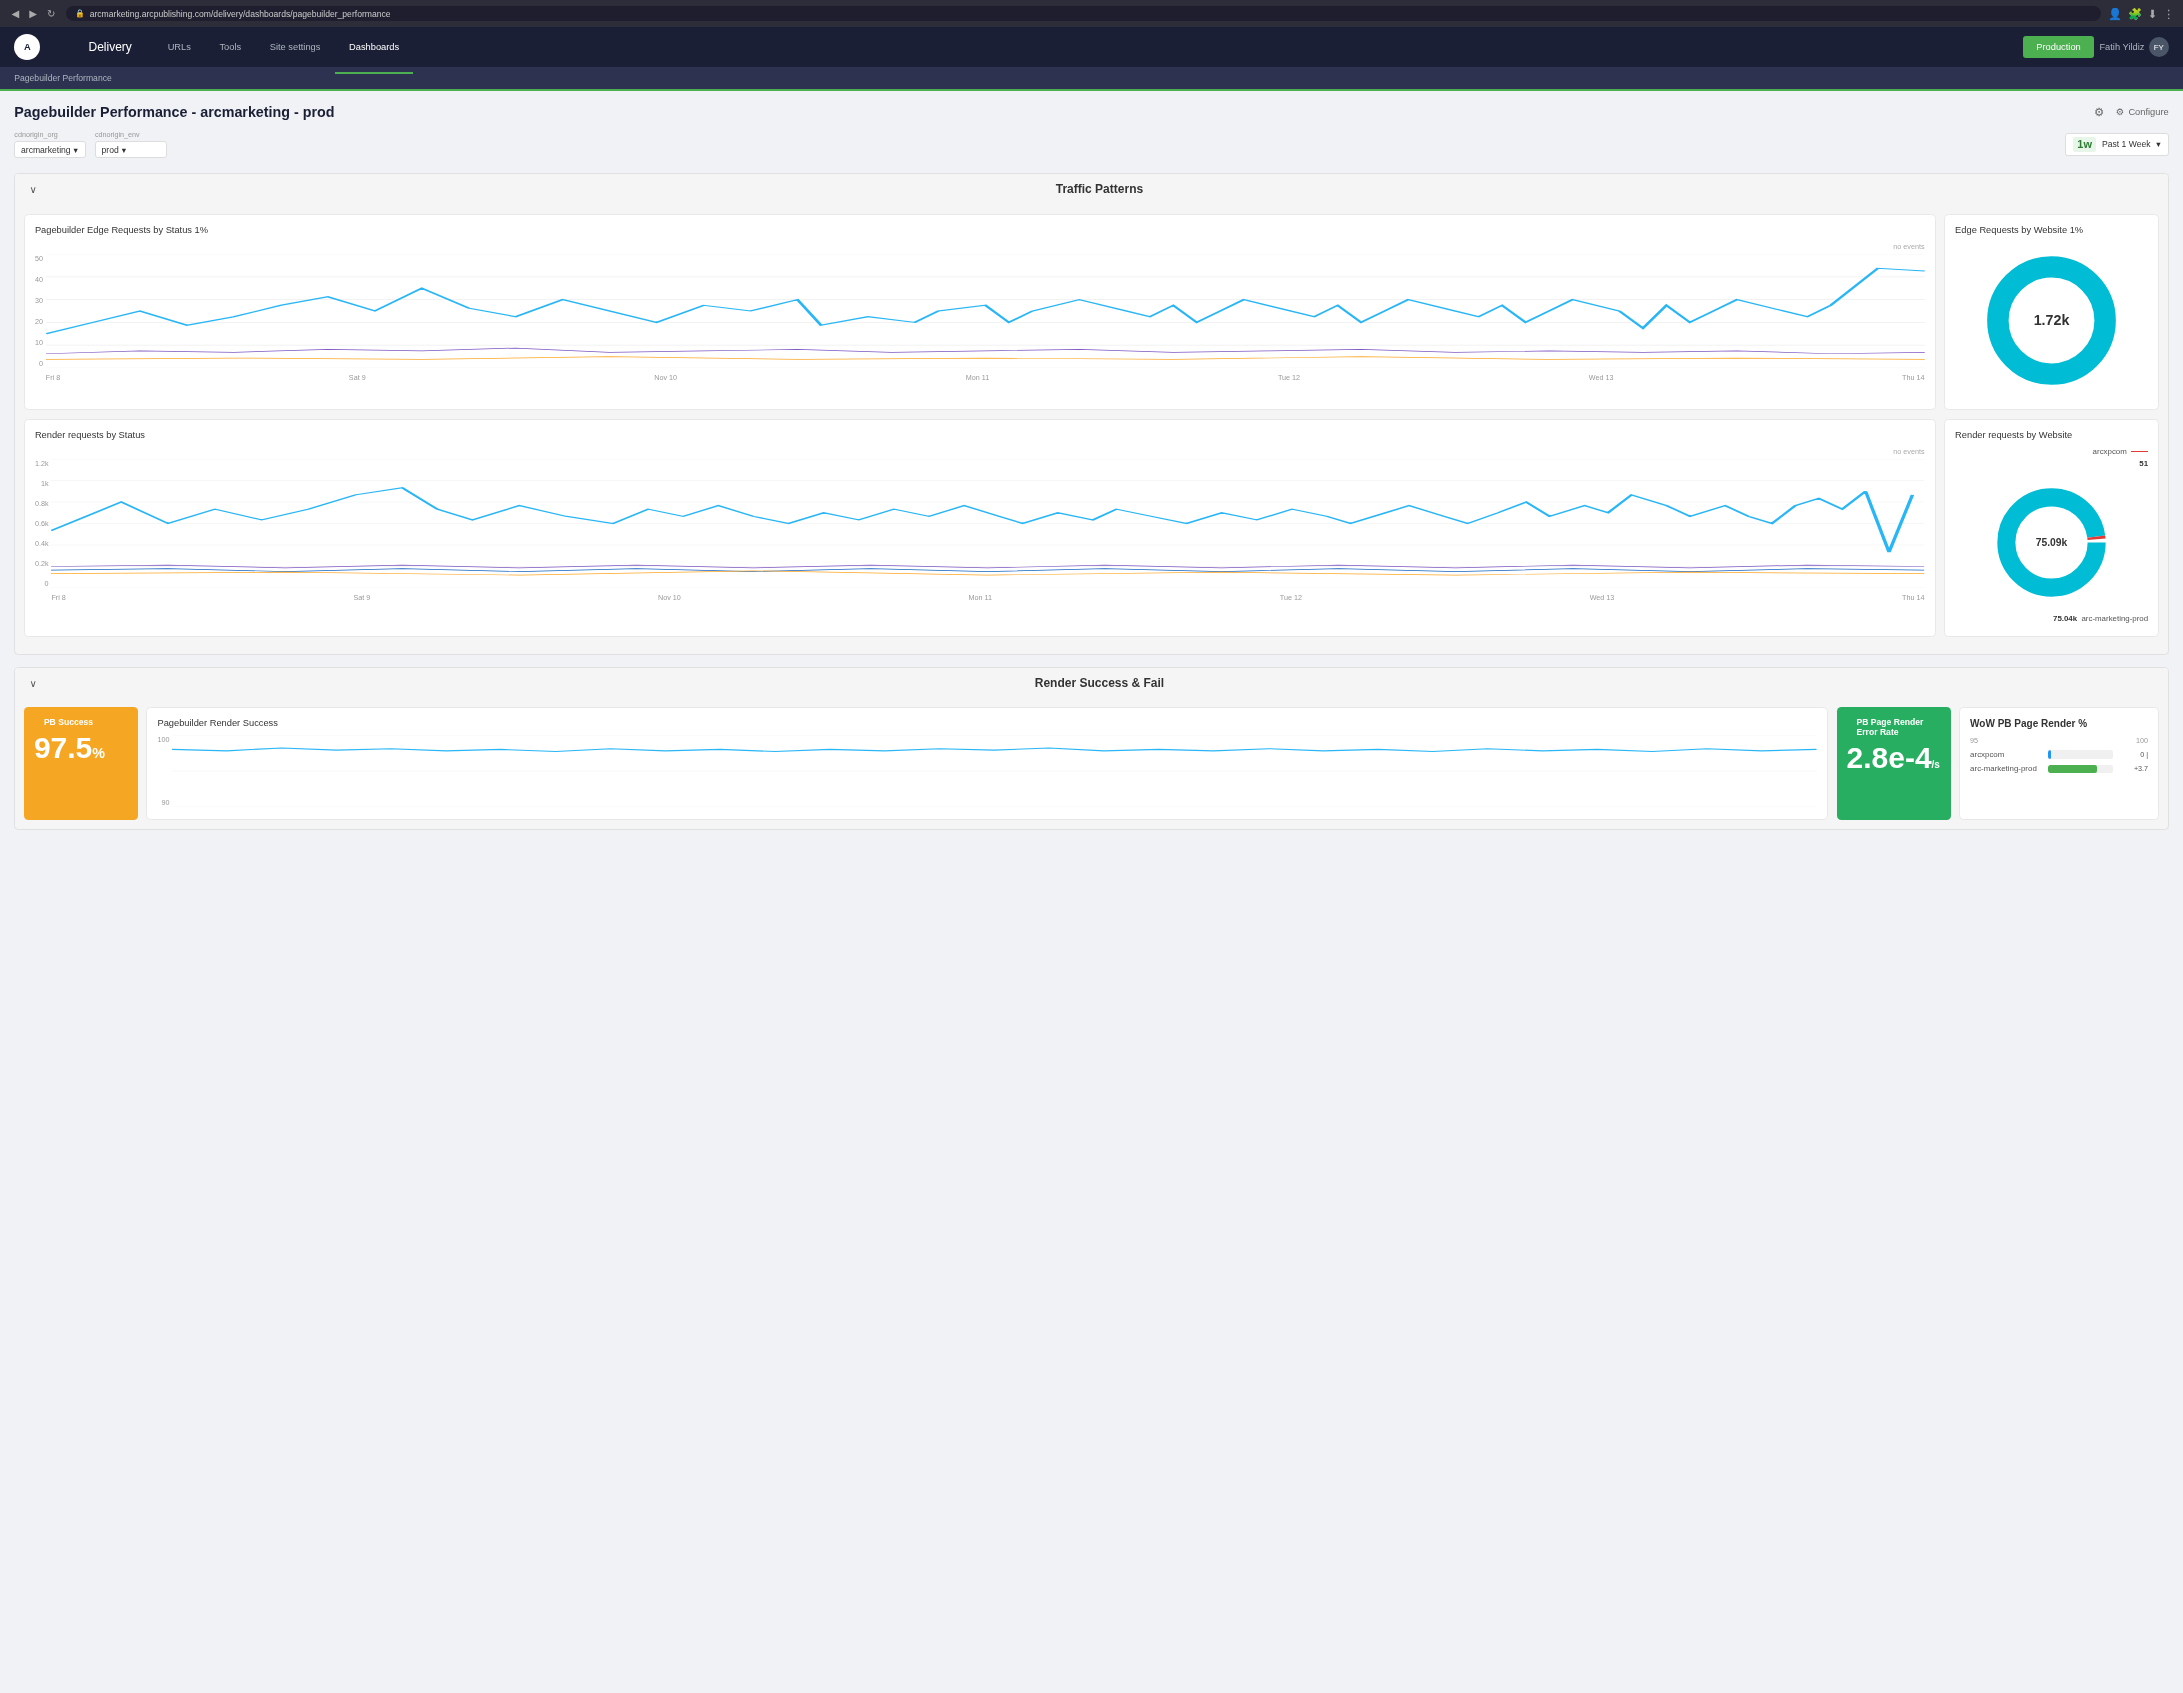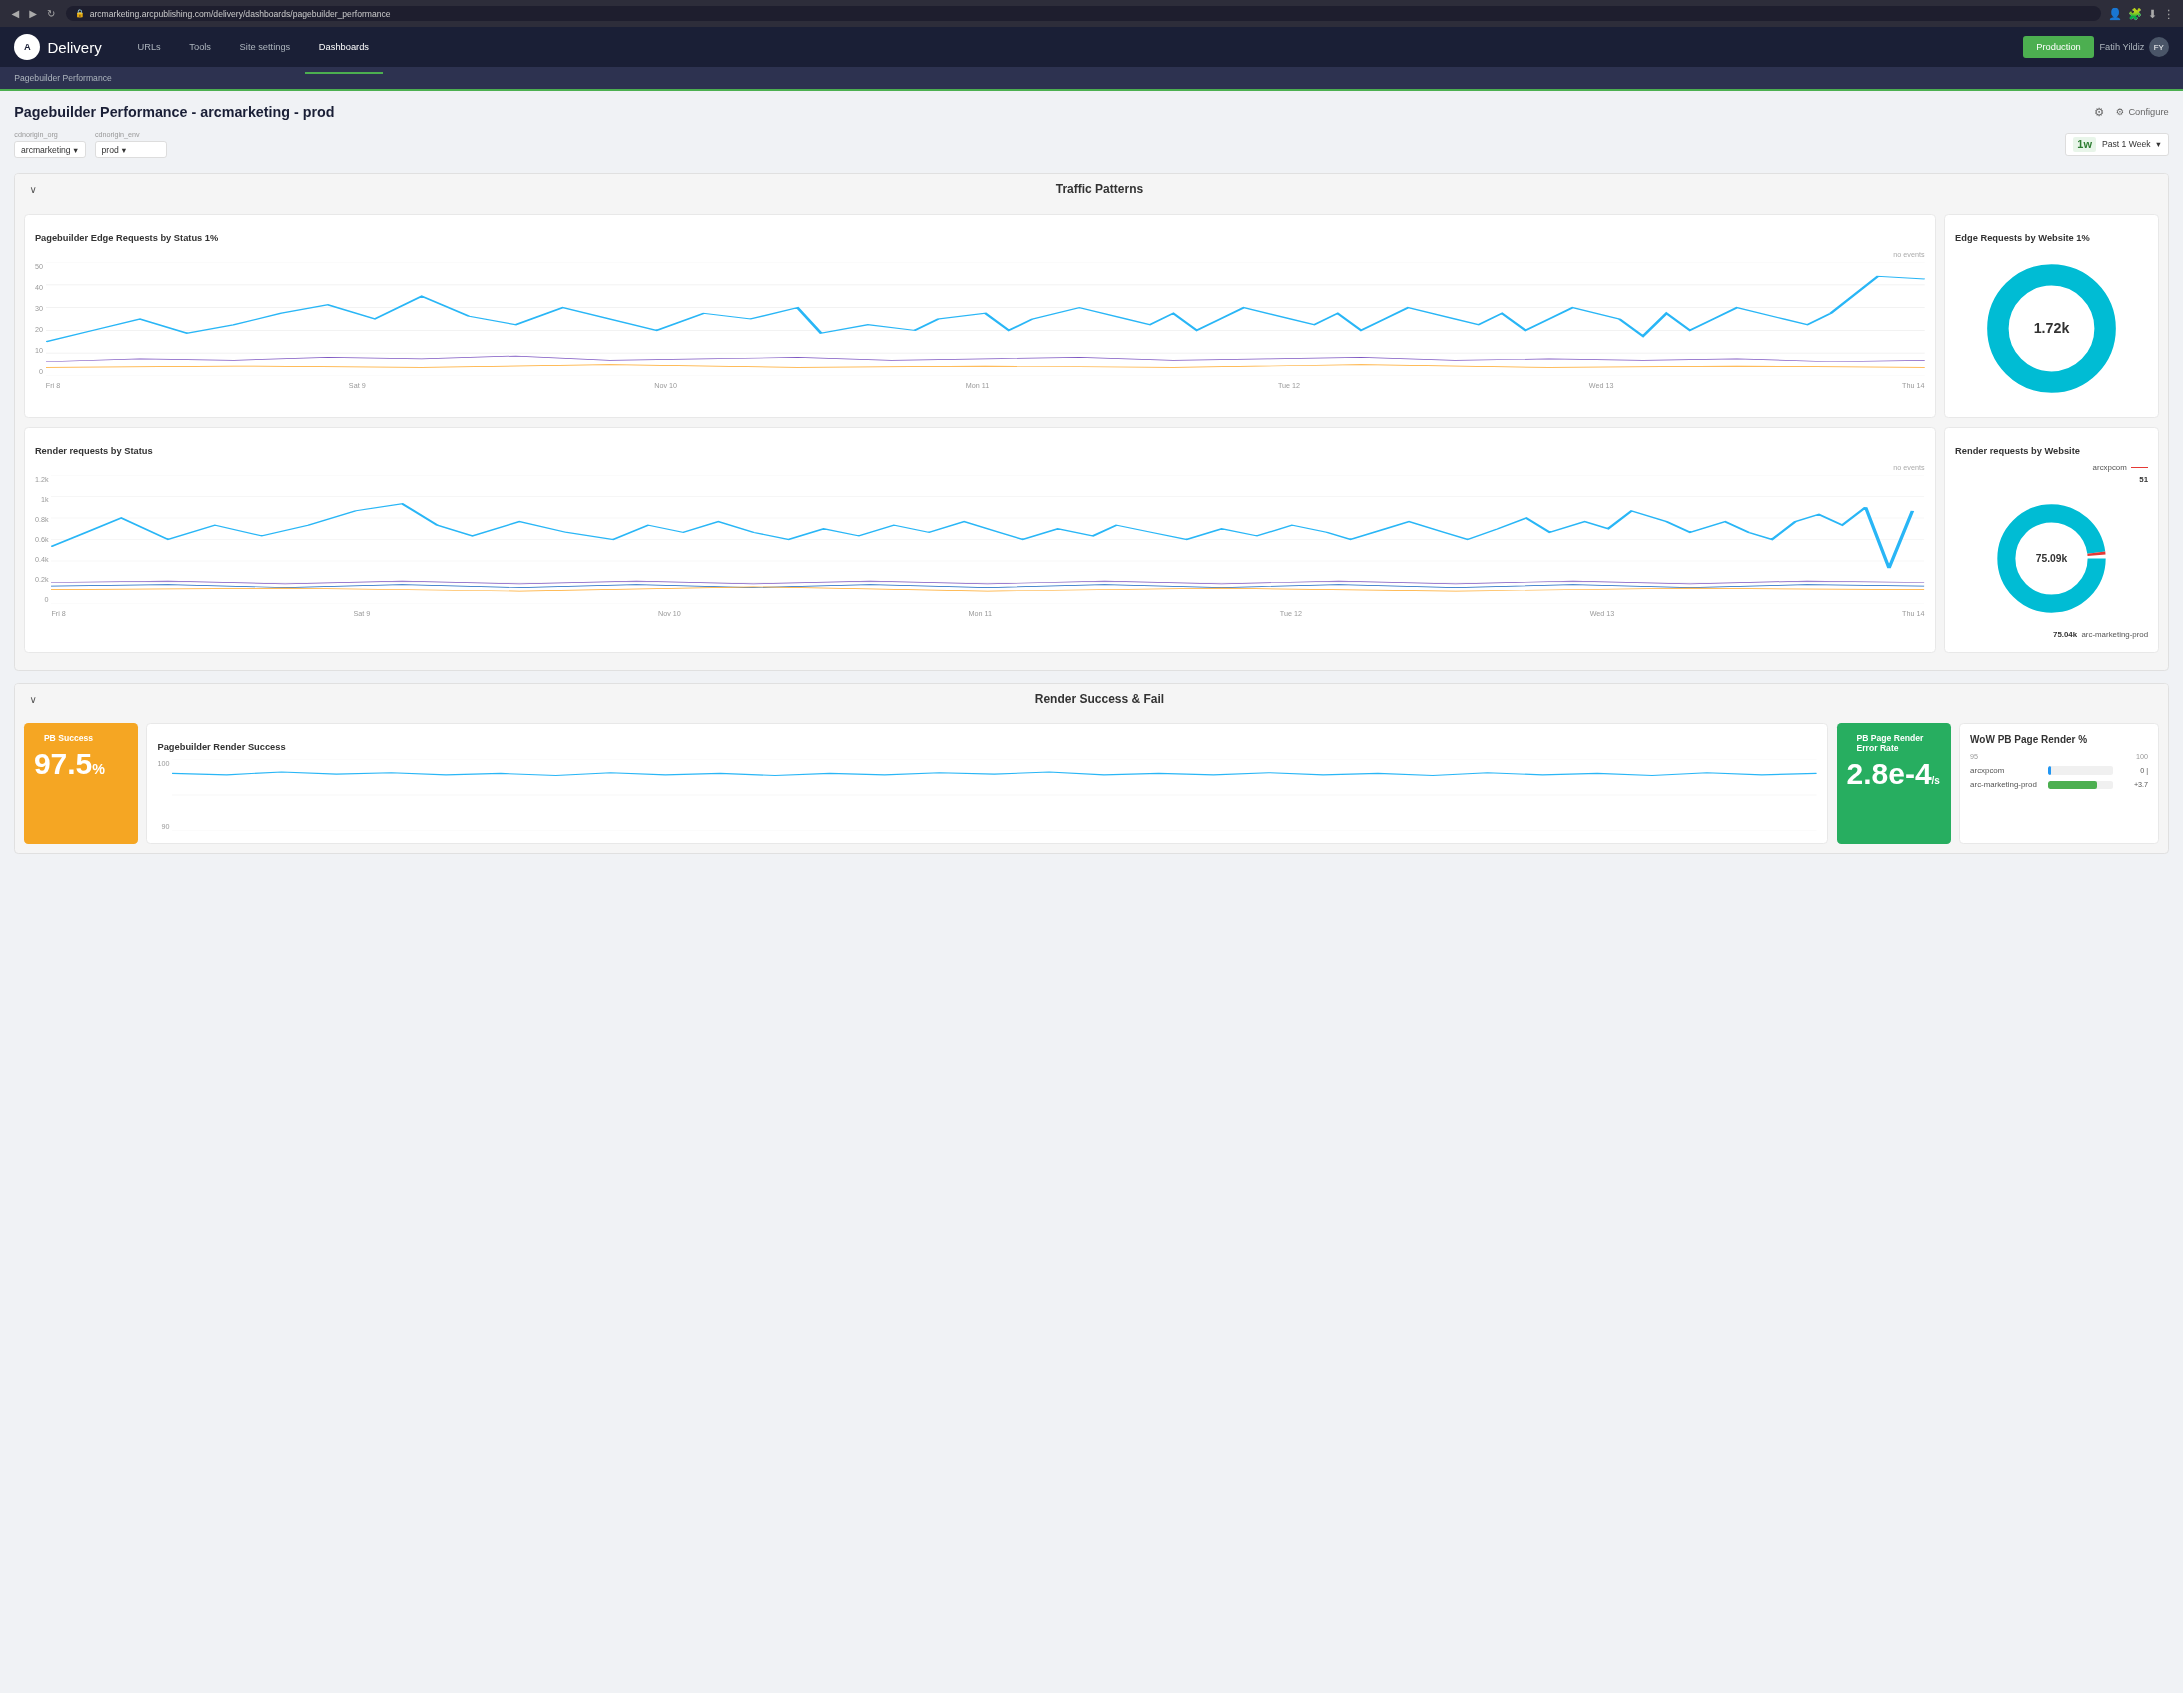--- a/index.html
+++ b/index.html
@@ -44,21 +44,21 @@
       gap: 7.2px;
       margin-right: 21.5px;
     }
     .app-logo-circle {
       width: 26px; height: 26px;
       background: white;
       border-radius: 50%;
       display: flex; align-items: center; justify-content: center;
       font-weight: bold; color: #1a1f36; font-size: 9.3px;
     }
-    .app-logo-text { color: white; font-size: 15px; font-weight: 500; }
+    .app-logo-text { color: white; font-size: 12px; font-weight: 500; margin-left: 41px; }
     .app-nav { display: flex; gap: 0; flex: 1; }
     .app-nav-item {
       color: #adb5bd;
       padding: 0 14.3px;
       height: 54px;
       display: flex; align-items: center;
       cursor: pointer;
       font-size: 9.3px;
       position: relative;
       text-decoration: none;
@@ -178,21 +178,21 @@
       gap: 8.6px;
       margin-bottom: 8.6px;
     }
     .chart-card {
       background: white;
       border: 0.7px solid #e8e8e8;
       border-radius: 4.3px;
       padding: 10px;
       overflow: hidden;
     }
-    .chart-title { font-size: 9.3px; font-weight: 700; margin-bottom: 7.2px; color: #333; margin-top: 8px; }
+    .chart-title { font-size: 9.3px; font-weight: 400; margin-bottom: 7.2px; color: #333; }
     .no-events-label { font-size: 7.2px; color: #aaa; text-align: right; margin-bottom: 2.9px; }
     .chart-x-labels { display: flex; justify-content: space-between; padding: 2.9px 0 0 26px; }
     .chart-x-label { font-size: 7.2px; color: #999; }
 
     
     .donut-container { display: flex; align-items: center; justify-content: center; padding: 7.2px 0; }
     .donut-legend-item { display: flex; justify-content: flex-end; align-items: center; gap: 4.3px; margin-bottom: 2.9px; }
     .render-cards-row { display: flex; gap: 8.6px; }
     .metric-card-big {
       width: 114px;

